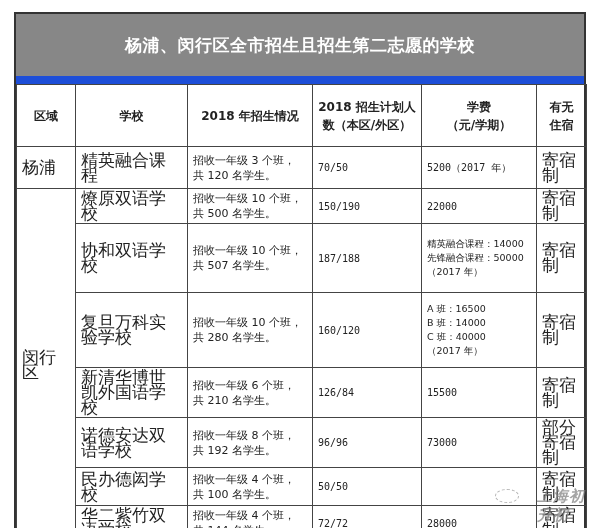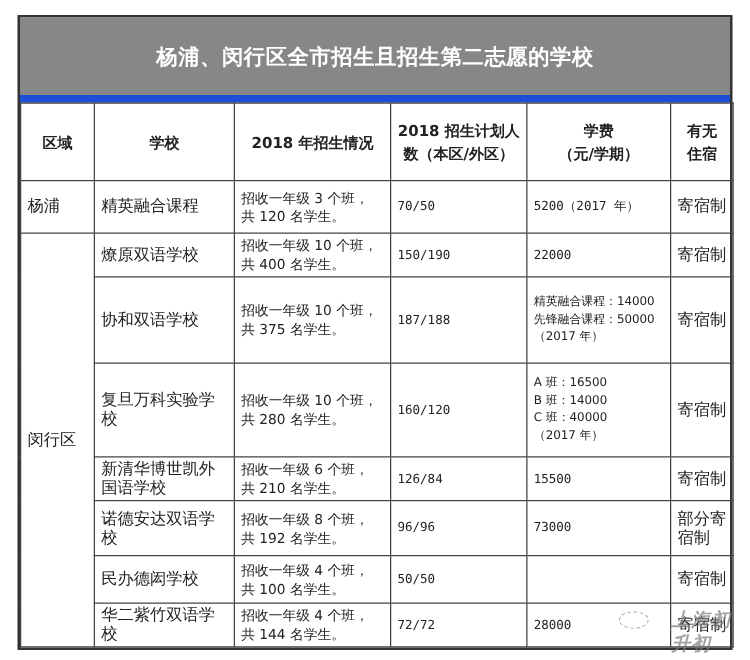--- a/index.html
+++ b/index.html
@@ -1,26 +1,26 @@
 <!DOCTYPE html>
 <html><head>
 <meta charset="utf-8">
 <style>
   html, body { margin:0; padding:0; background:#ffffff; }
   body { width:600px; height:528px; position:relative; overflow:hidden; font-family:"DejaVu Sans", sans-serif; color:#222; }
   .tbl { position:absolute; left:14px; top:12px; width:572px; border:2px solid #333; box-sizing:border-box; }
-  .title-band { height:62px; background:#878787; display:flex; align-items:center; justify-content:center; border-bottom:6px solid #1d4ed8; }
+  .title-band { height:62px; background:#878787; display:flex; align-items:center; justify-content:center; border-bottom:8px solid #1d4ed8; }
   .title-band span { color:#fff; font-size:17px; font-weight:bold; letter-spacing:0.5px; font-family:"DejaVu Serif", serif; }
   table { border-collapse:collapse; width:100%; table-layout:fixed;padding-left:17px; }
   td, th { border:1px solid #444; font-size:11px; line-height:15px; padding:2px 5px; vertical-align:middle; text-align:left; font-weight:normal; }
   th { text-align:center; font-weight:bold; font-size:12px; line-height:18px; }
   tr.hdr { height:62px; }
   .num { font-family:"DejaVu Sans Mono", monospace; font-size:10px; }
   .small { font-size:9.5px; line-height:14px; }
-  .board { font-size:13px; }
+  .board { font-size:17px; }
   .watermark { position:absolute; left:520px; top:487px; font-size:15px; color:#7d7d7d; opacity:0.7; font-weight:bold; letter-spacing:1px; font-style:italic;margin-left:17px; }
   .wm-icon { position:absolute; left:495px; top:489px; width:22px; height:12px; border:1.5px dashed #999; border-radius:50%; opacity:0.7; }
 </style>
 </head>
 <body>
 
 <div class="tbl">
   <div class="title-band">
     <span>杨浦、闵行区全市招生且招生第二志愿的学校</span>
   </div>
@@ -60,31 +60,31 @@
           </td>
       <td class="num">70/50</td>
       <td class="num">5200（2017 年）</td>
       <td class="board">寄宿制</td>
     </tr>
     <tr style="height:35px">
       <td rowspan="7" class="board">闵行区</td>
       <td class="board">燎原双语学校</td>
       <td>
             <div>招收一年级 10 个班，</div>
-            <div>共 400 名学生。</div>
+            <div>共 500 名学生。</div>
           </td>
       <td class="num">150/190</td>
       <td class="num">22000</td>
       <td class="board">寄宿制</td>
     </tr>
     <tr style="height:69px">
       <td class="board">协和双语学校</td>
       <td>
             <div>招收一年级 10 个班，</div>
-            <div>共 375 名学生。</div>
+            <div>共 507 名学生。</div>
           </td>
       <td class="num">187/188</td>
       <td class="small">
             <div>精英融合课程：14000</div>
             <div>先锋融合课程：50000</div>
             <div>（2017 年）</div>
           </td>
       <td class="board">寄宿制</td>
     </tr>
     <tr style="height:75px">

